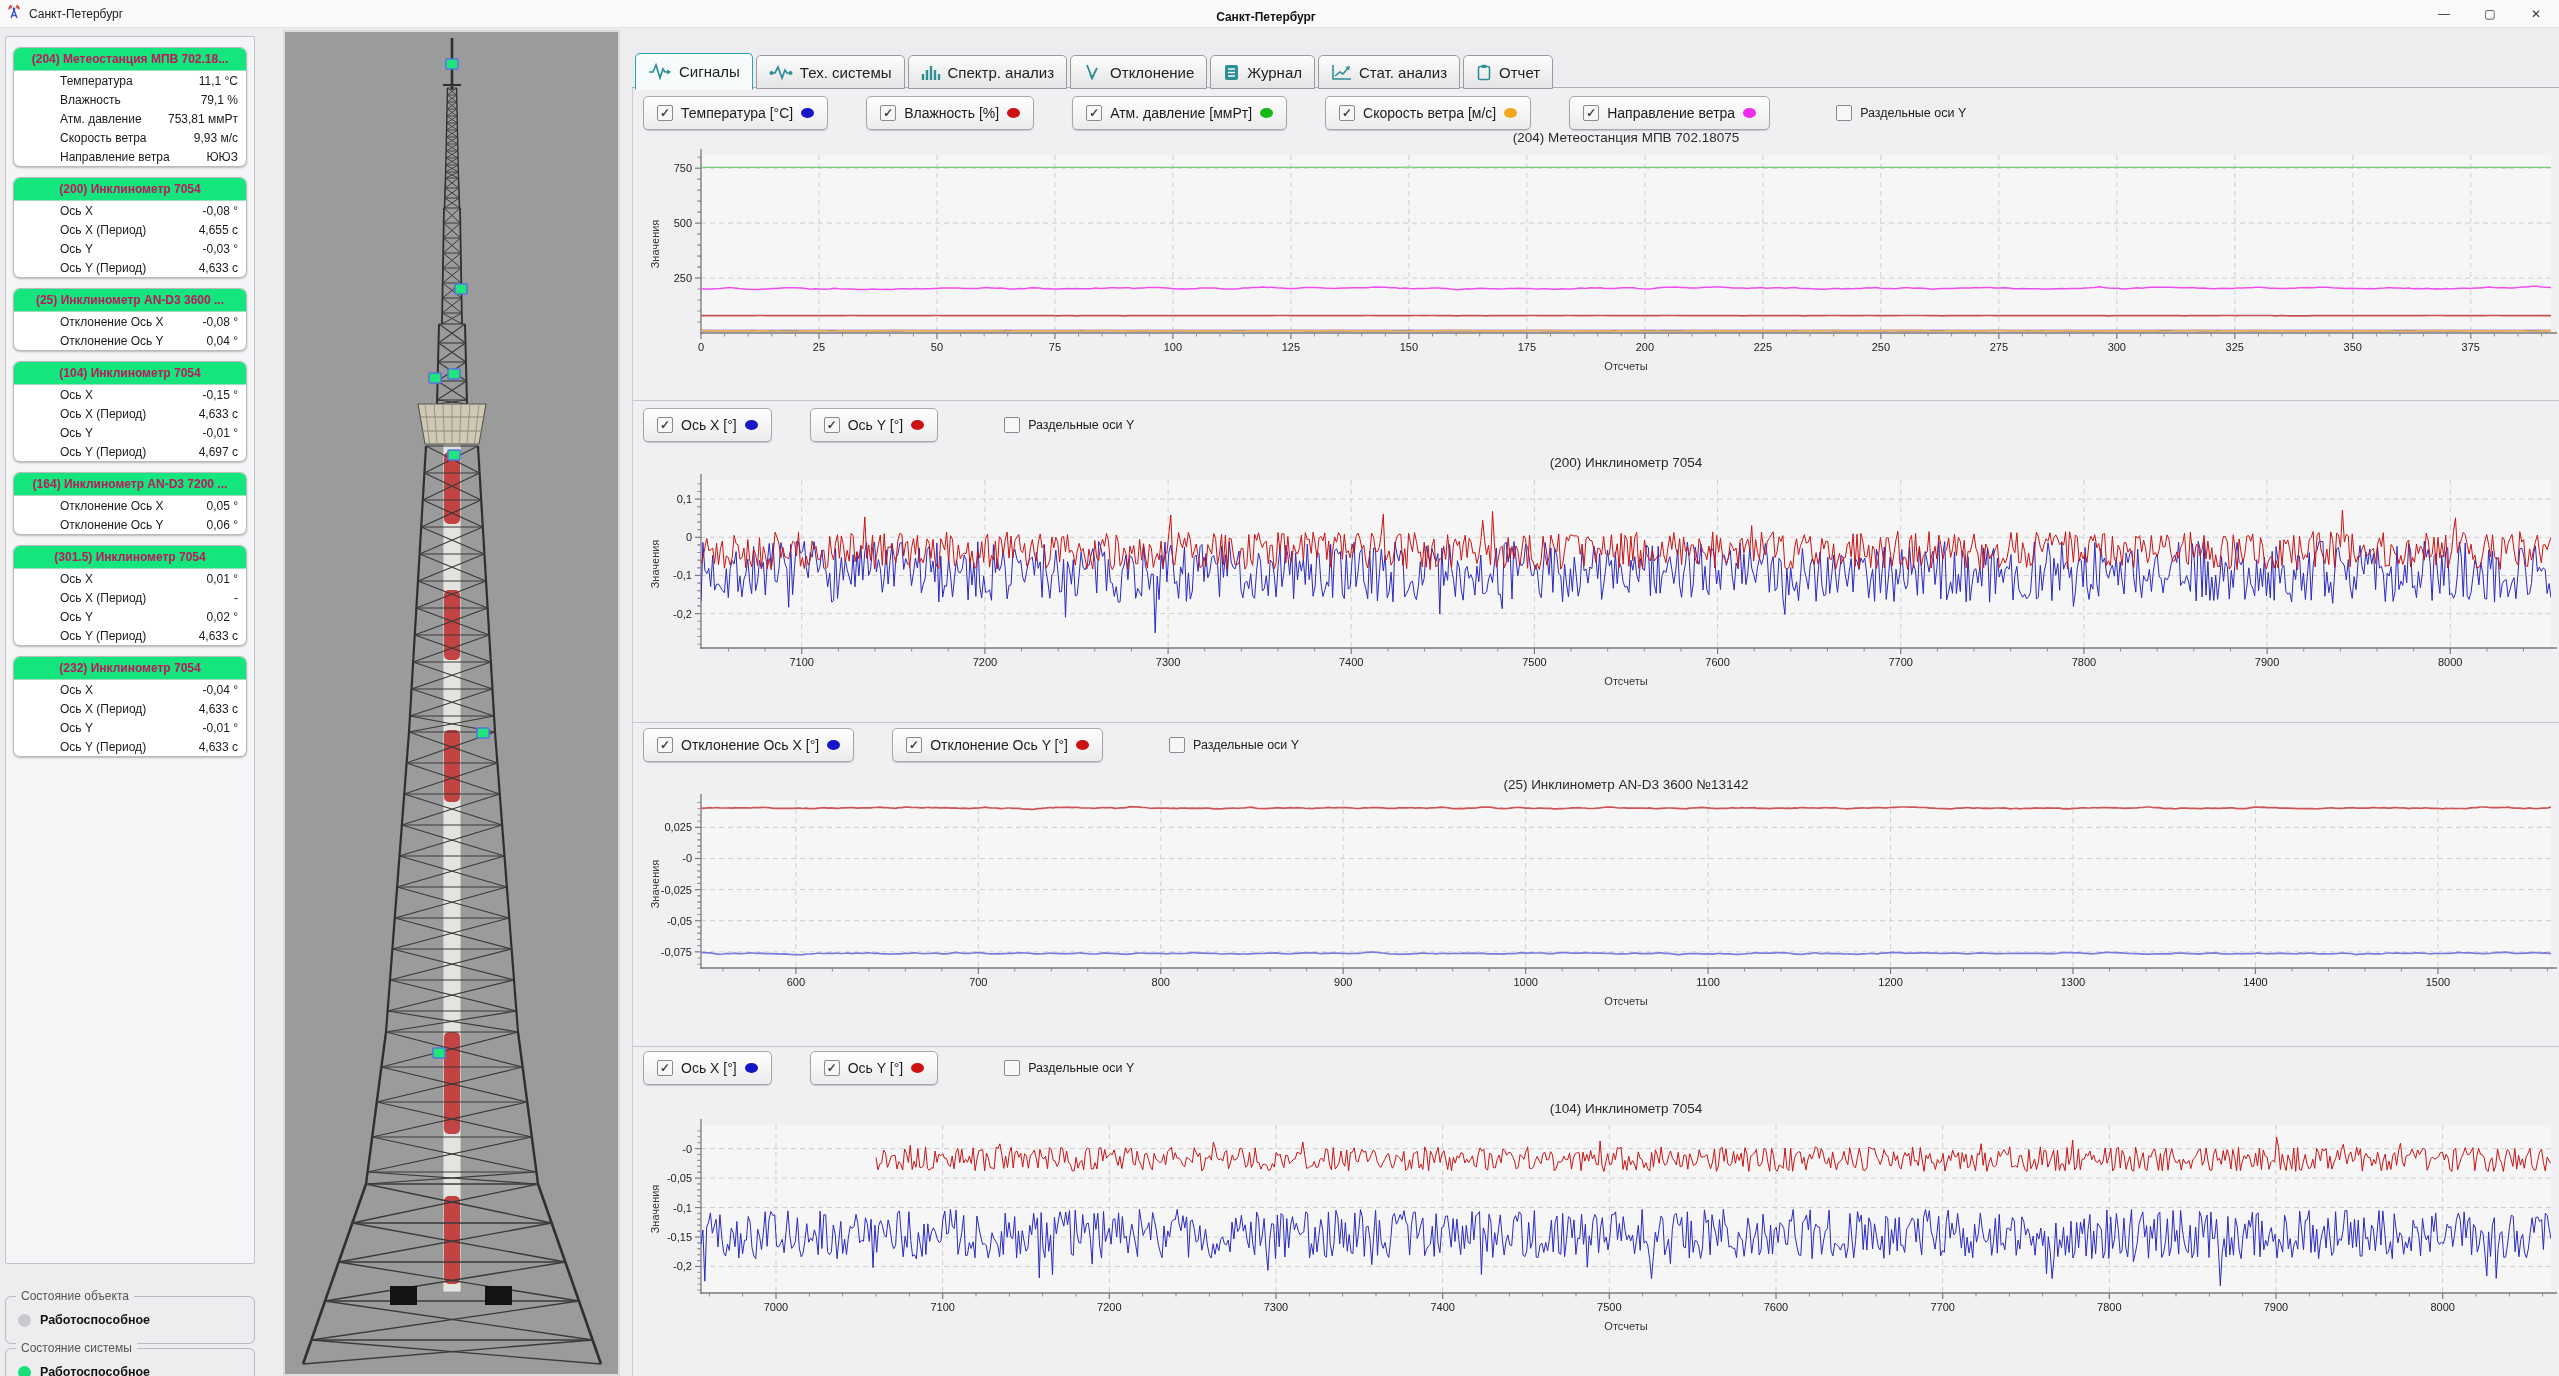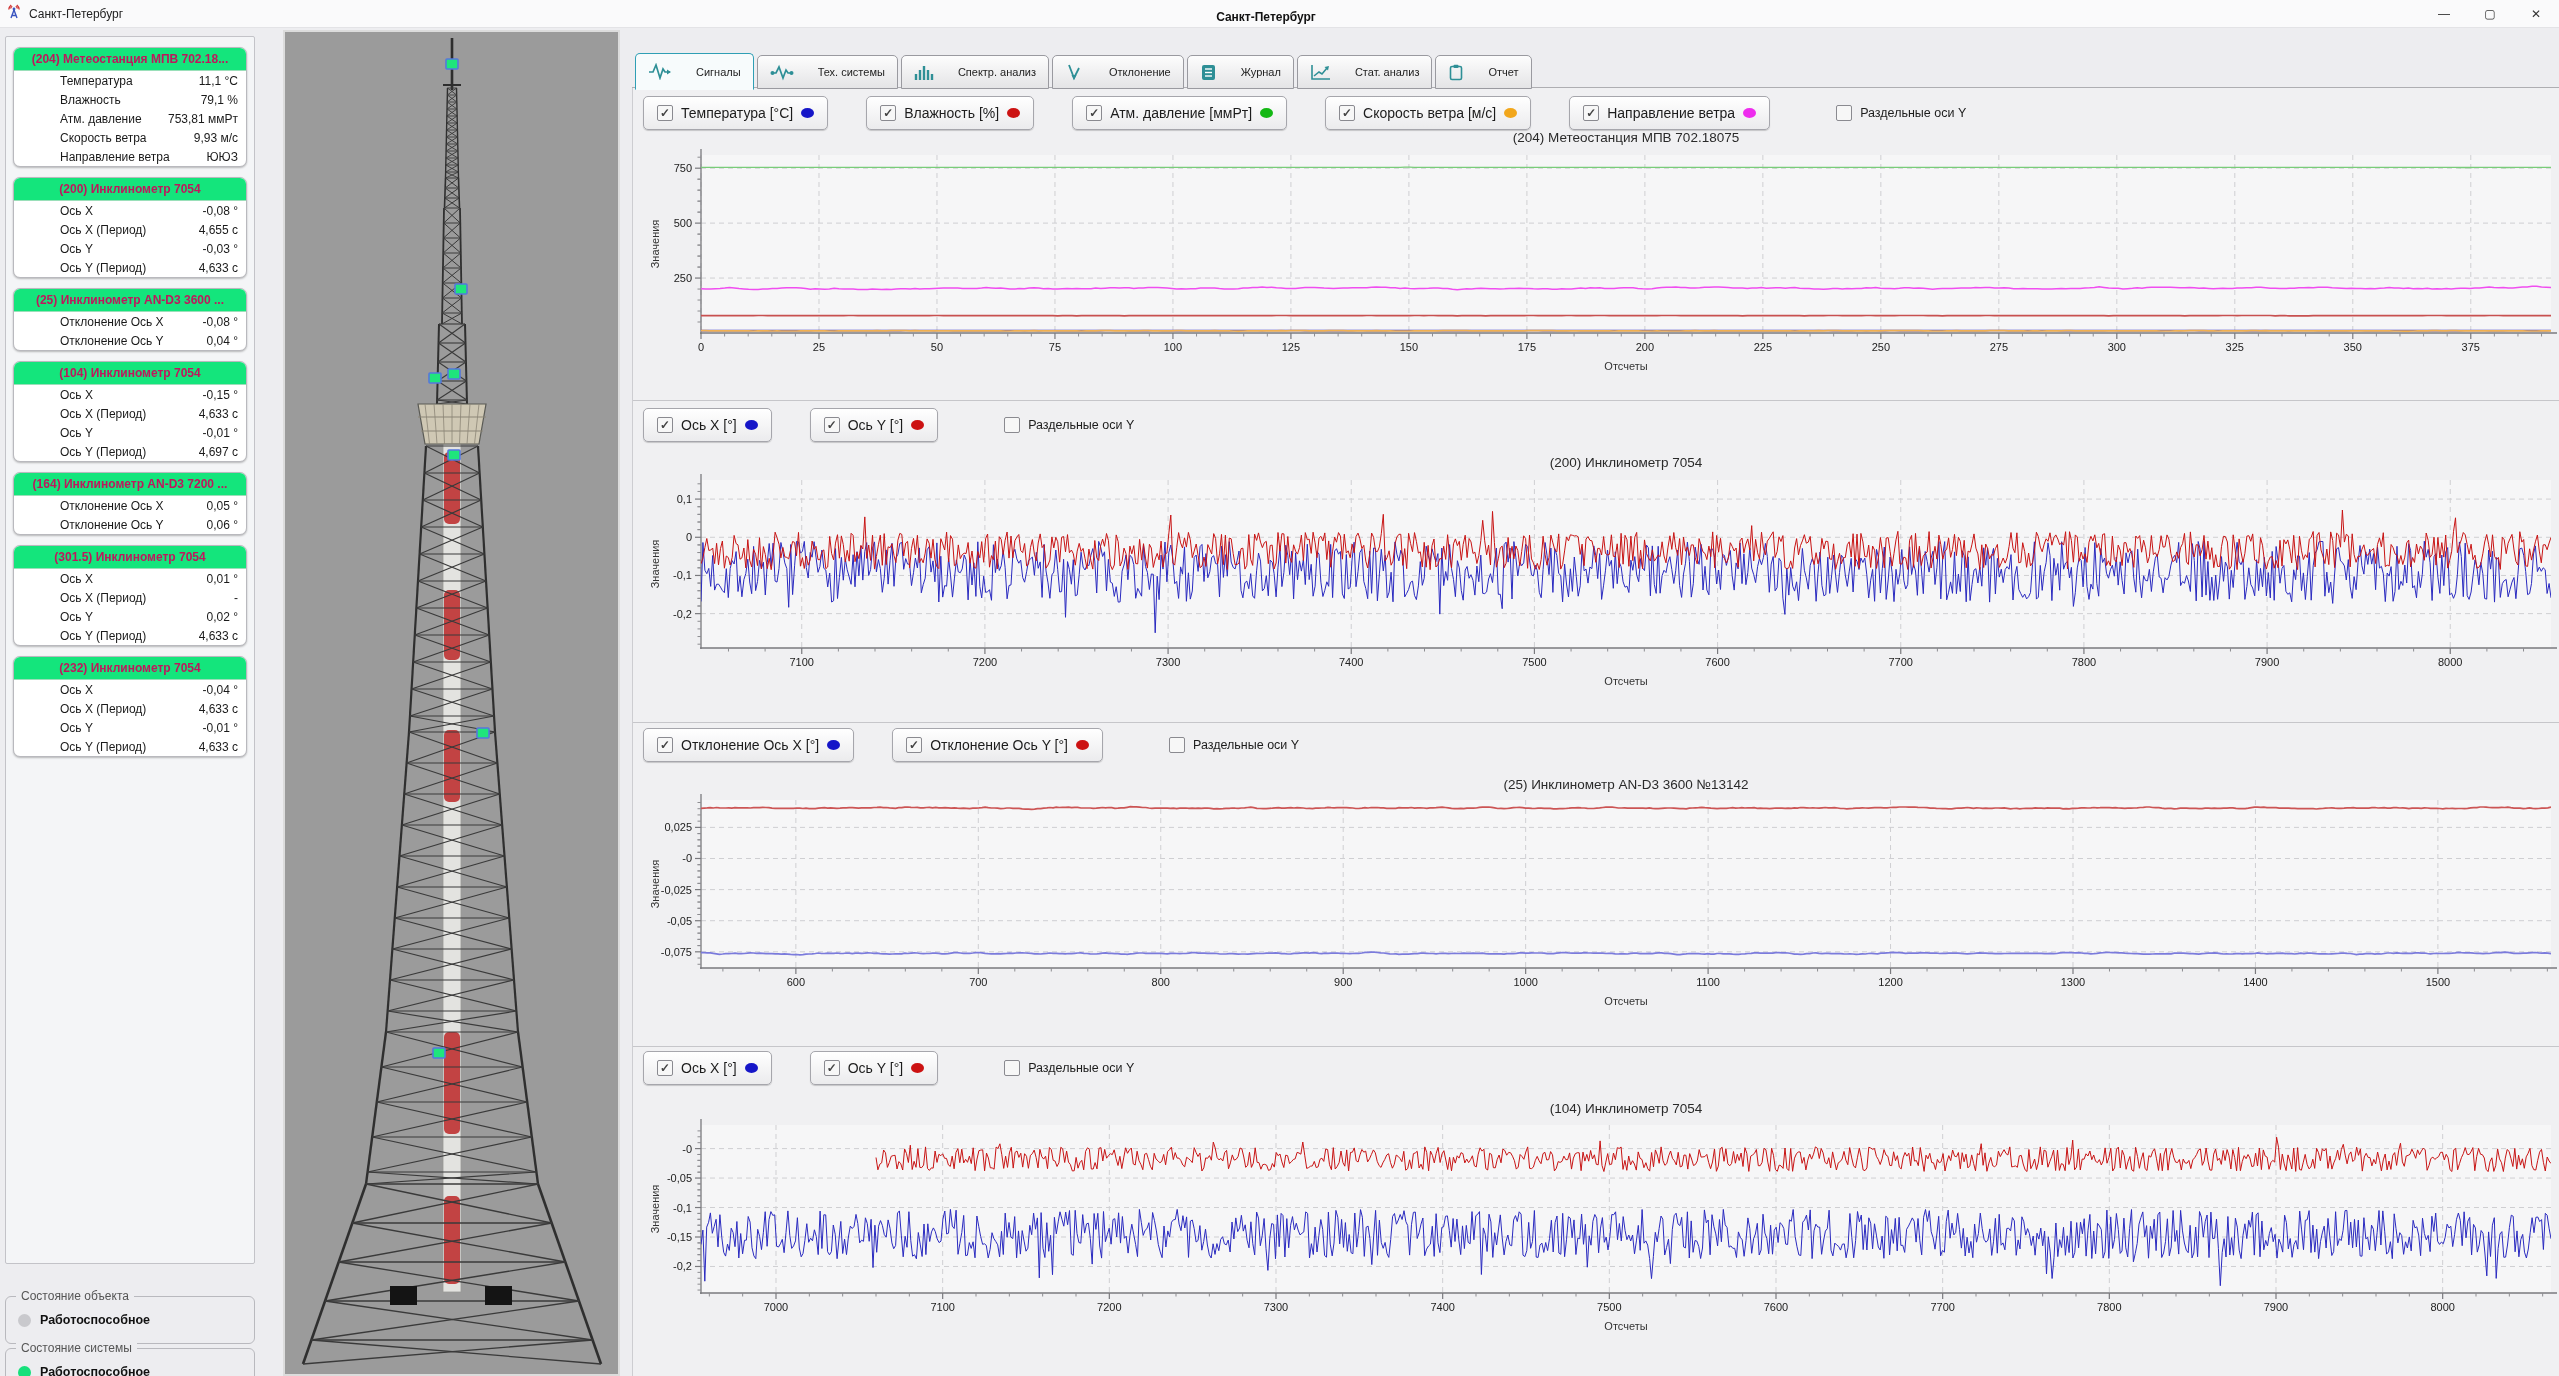--- a/index.html
+++ b/index.html
@@ -31,23 +31,23 @@
   .status-dot{width:13px;height:13px;border-radius:50%;}
   .status-text{font-size:12.5px;font-weight:bold;color:#111;}
   
   #tower-panel{position:absolute;left:283px;top:30px;width:337px;height:1346px;background:#9b9b9b;
                border:2px solid #dcdcdc;box-sizing:border-box;}
   
   #right-header{position:absolute;left:1266px;top:10px;transform:translateX(-50%);
                 font-size:12px;font-weight:bold;color:#111;}
   #tabbar-line{position:absolute;left:632px;right:0;top:87px;height:1px;background:#aeaeb2;z-index:1;}
   #tab-bar{position:absolute;left:635px;top:53px;display:flex;align-items:flex-end;gap:3px;z-index:2;}
-  .tab{display:flex;align-items:center;gap:24px;height:32px;padding:0 12px;
+  .tab{display:flex;align-items:center;gap:7px;height:32px;padding:0 12px;
        background:linear-gradient(#fdfdfd,#e4e4e6);border:1px solid #9a9aa0;border-radius:5px 5px 0 0;
-       font-size:11px;color:#222;cursor:default;}
+       font-size:15px;color:#222;cursor:default;}
   .tab.active{height:35px;background:#f7fbfc;border:1px solid #2f9fb5;border-bottom:1px solid #f7fbfc;
        margin-bottom:-1px;z-index:3;}
   .tab .tab-icon{display:flex;align-items:center;}
   
   #content-frame{position:absolute;left:632px;top:88px;width:1927px;height:1288px;background:#f0f0f2;
                  border-left:1px solid #cdcdd1;box-sizing:border-box;}
   .panel-divider{position:absolute;left:0;width:100%;height:1px;background:#c6c6ca;}
   .chip-row{position:absolute;left:10px;display:flex;align-items:center;gap:38px;}
   .legend-chip{display:inline-flex;align-items:center;gap:8px;height:32px;padding:0 13px;
        background:linear-gradient(#ffffff,#ebebed);border:1px solid #a6a6ac;border-radius:5px;

